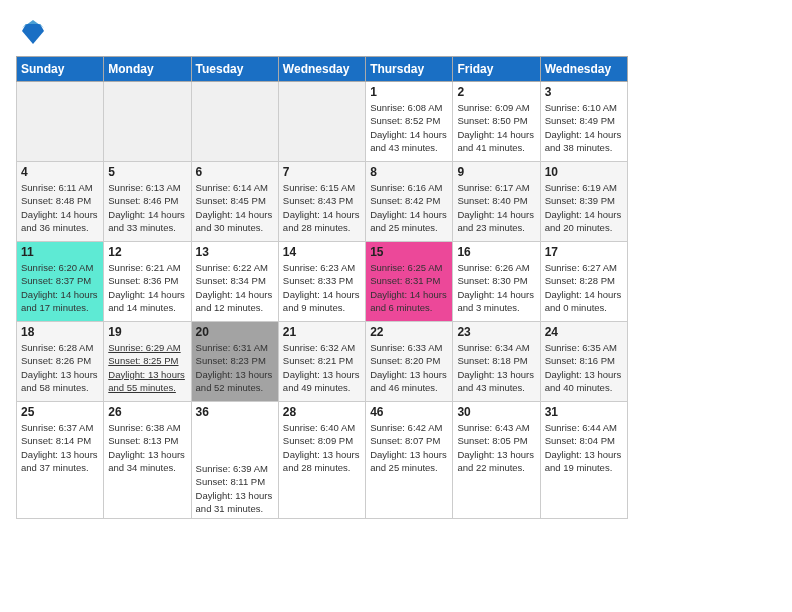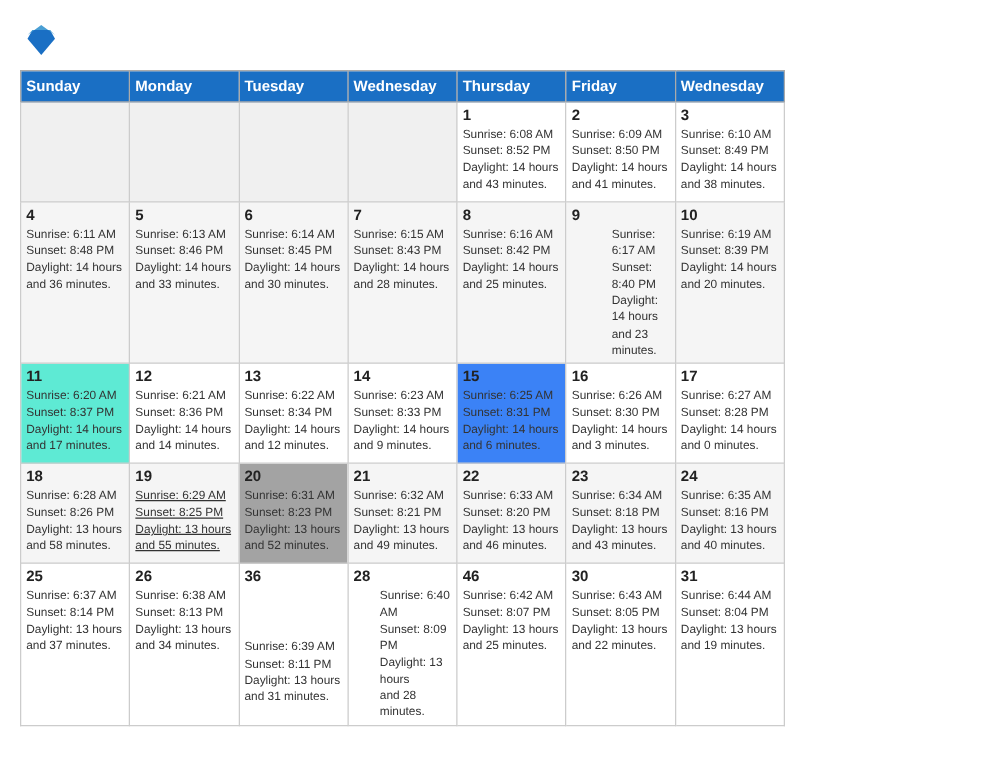--- a/index.html
+++ b/index.html
@@ -178,21 +178,21 @@
           </td>
           <td style="background: rgb(245, 245, 245);">
             <span class="day-num">8</span>
             <div class="day-info" style="white-space: pre-line;">Sunrise: 6:16 AM
 Sunset: 8:42 PM
 Daylight: 14 hours
 and 25 minutes.</div>
           </td>
           <td style="background: rgb(245, 245, 245);">
             <span class="day-num">9</span>
-            <div class="day-info" style="white-space: pre-line; margin-left: 32px;">Sunrise: 6:17 AM
+            <div class="day-info" style="white-space: pre-line;">Sunrise: 6:17 AM
 Sunset: 8:40 PM
 Daylight: 14 hours
 and 23 minutes.</div>
           </td>
           <td style="background: rgb(245, 245, 245);">
             <span class="day-num">10</span>
             <div class="day-info" style="white-space: pre-line;">Sunrise: 6:19 AM
 Sunset: 8:39 PM
 Daylight: 14 hours
 and 20 minutes.</div>
@@ -220,21 +220,21 @@
 Daylight: 14 hours
 and 12 minutes.</div>
           </td>
           <td style="background: rgb(255, 255, 255);">
             <span class="day-num">14</span>
             <div class="day-info" style="white-space: pre-line;">Sunrise: 6:23 AM
 Sunset: 8:33 PM
 Daylight: 14 hours
 and 9 minutes.</div>
           </td>
-          <td style="background: #3b82f6;">
+          <td style="background: #ec4899;">
             <span class="day-num">15</span>
             <div class="day-info" style="white-space: pre-line;">Sunrise: 6:25 AM
 Sunset: 8:31 PM
 Daylight: 14 hours
 and 6 minutes.</div>
           </td>
           <td style="background: rgb(255, 255, 255);">
             <span class="day-num">16</span>
             <div class="day-info" style="white-space: pre-line;">Sunrise: 6:26 AM
 Sunset: 8:30 PM
@@ -317,21 +317,21 @@
           </td>
           <td style="background: rgb(255, 255, 255);">
             <span class="day-num">36</span>
             <div class="day-info" style="white-space: pre-line; margin-top: 43px;">Sunrise: 6:39 AM
 Sunset: 8:11 PM
 Daylight: 13 hours
 and 31 minutes.</div>
           </td>
           <td style="background: rgb(255, 255, 255);">
             <span class="day-num">28</span>
-            <div class="day-info" style="white-space: pre-line; margin-left: 21px;">Sunrise: 6:40 AM
+            <div class="day-info" style="white-space: pre-line;">Sunrise: 6:40 AM
 Sunset: 8:09 PM
 Daylight: 13 hours
 and 28 minutes.</div>
           </td>
           <td style="background: rgb(255, 255, 255);">
             <span class="day-num">46</span>
             <div class="day-info" style="white-space: pre-line;">Sunrise: 6:42 AM
 Sunset: 8:07 PM
 Daylight: 13 hours
 and 25 minutes.</div>

